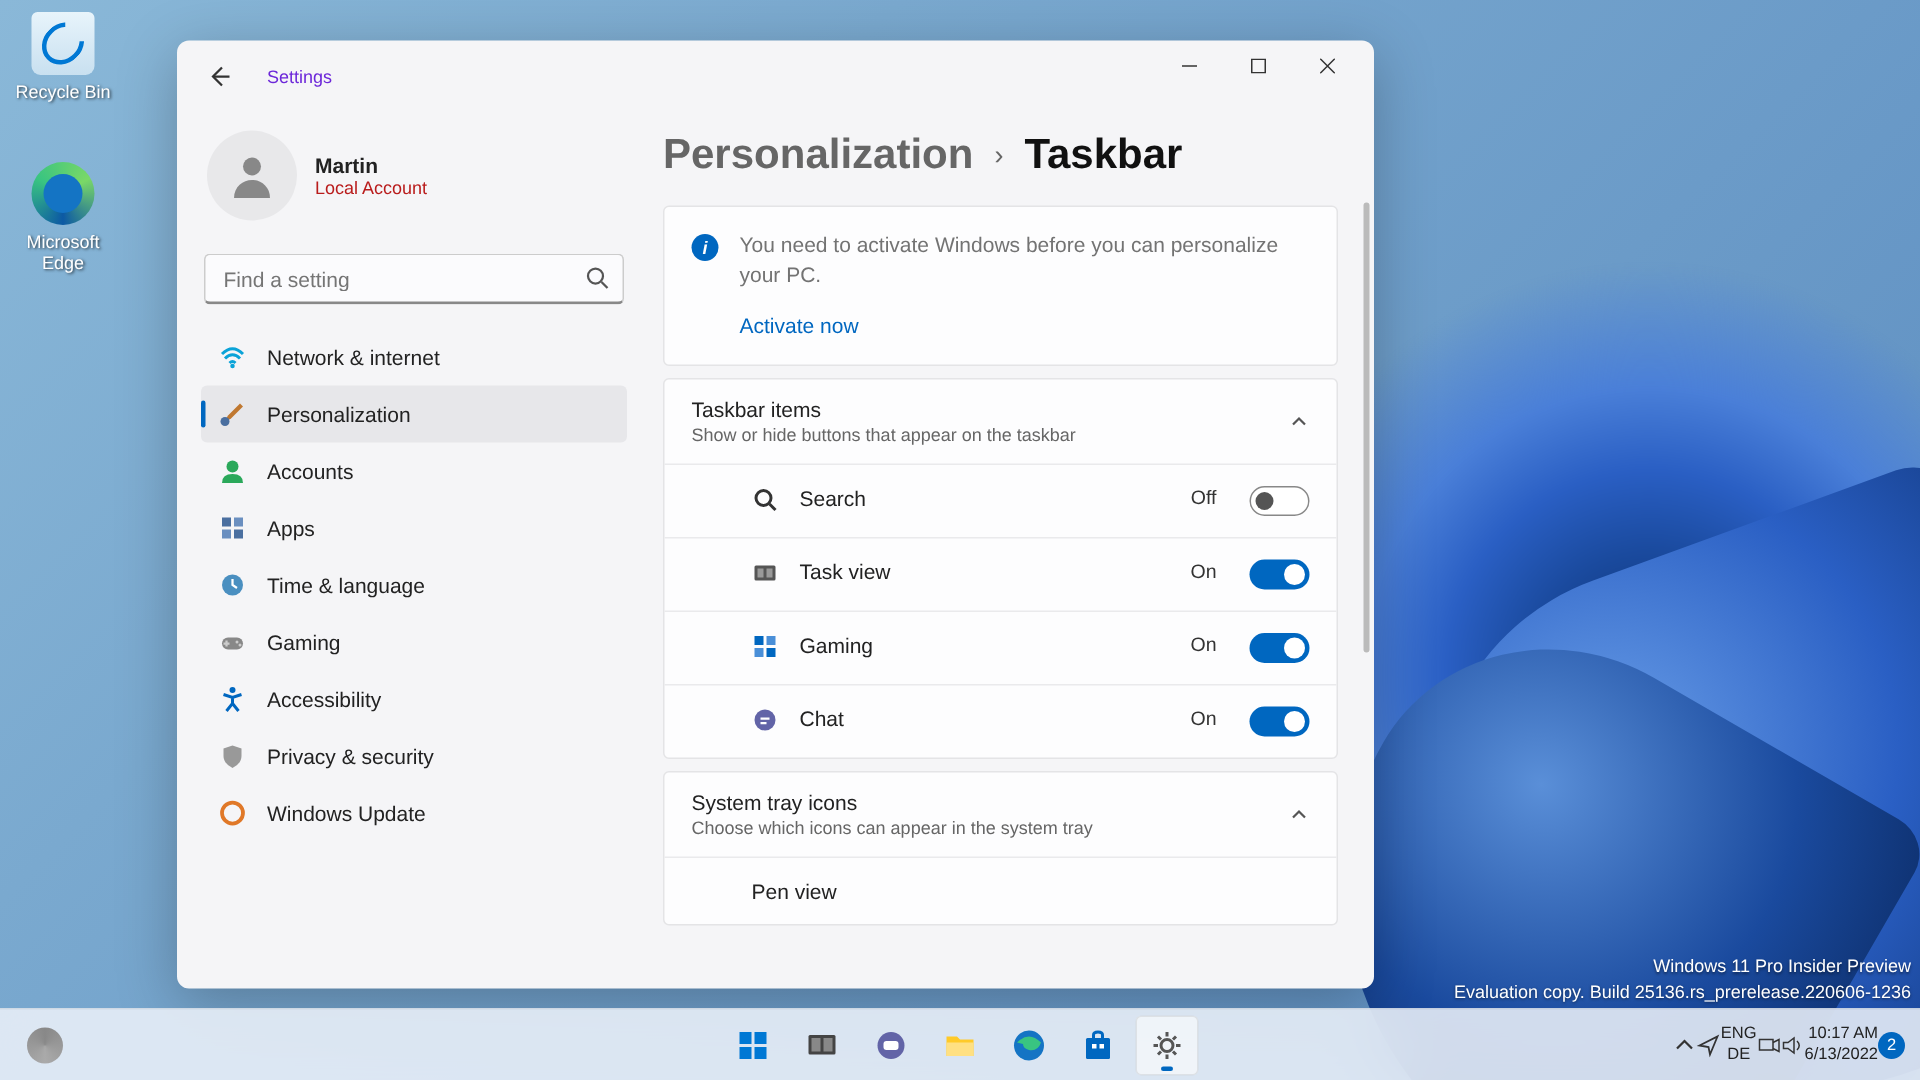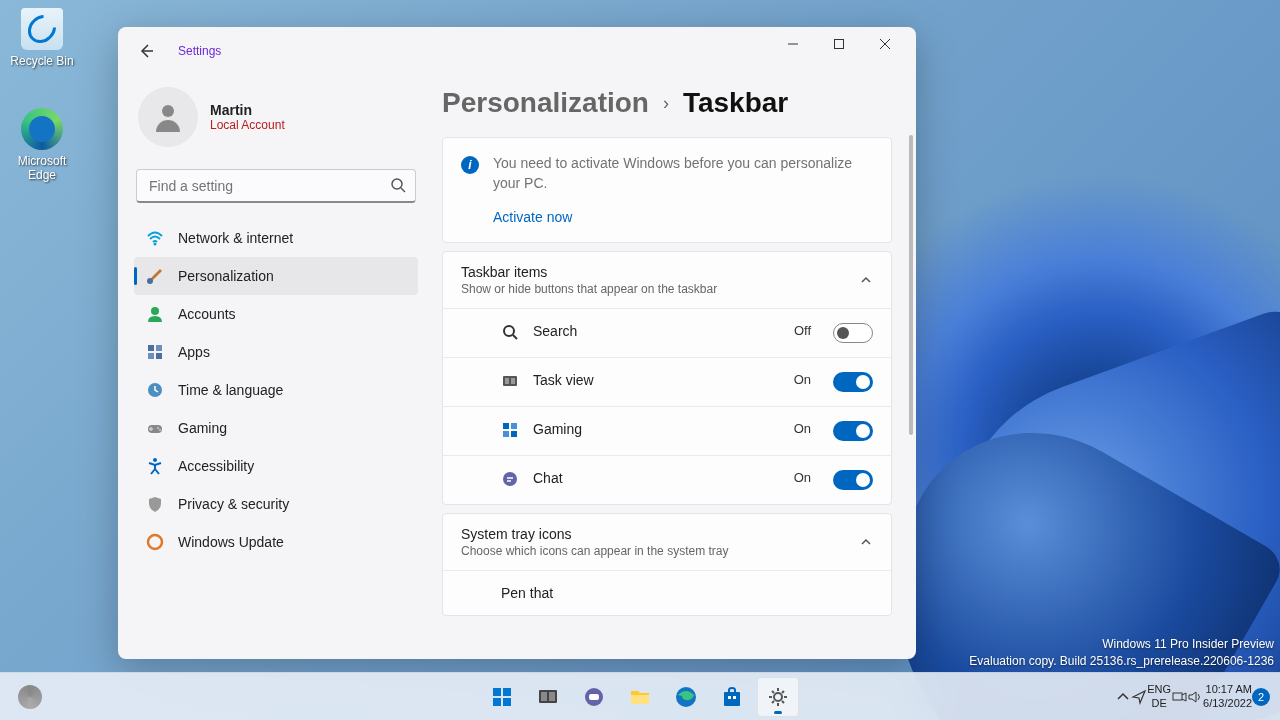--- a/index.html
+++ b/index.html
@@ -314,21 +314,21 @@
             <div class="expander-head">
     <div class="eh-text">
                 <div class="eh-title">System tray icons</div>
     <div class="eh-sub">Choose which icons can appear in the system tray</div>
               </div>
     <svg class="chevron" viewBox="0 0 14 14">
                 <path d="M3 9 L7 5 L11 9" stroke="#555" fill="none" stroke-width="1.5"></path>
               </svg>
             </div>
             <div class="toggle-row" style="border-top:1px solid #eaeaec">
-        <span class="tlabel">Pen that</span>
+        <span class="tlabel">Pen view</span>
             </div>
           </div>
         </div>
     </div>
   </div>
 </div>
 
 <div class="taskbar">
   <div class="tb-left">
       <div class="wico"></div>

